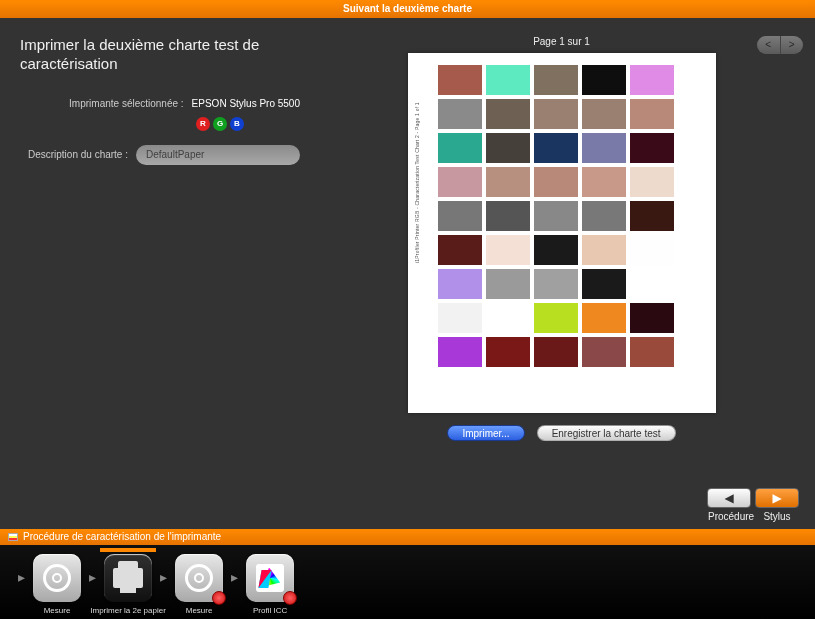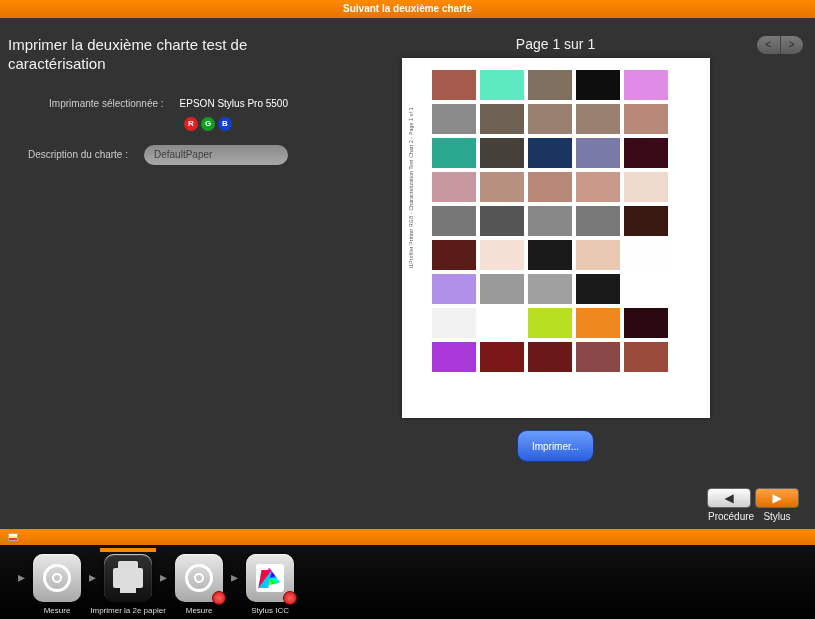--- a/index.html
+++ b/index.html
@@ -17,35 +17,35 @@
     background: linear-gradient(#ff8a00, #e67300);
     height: 18px;
     text-align: center;
     color: #fff;
     font-size: 10px;
     line-height: 18px;
     font-weight: bold;
   }
   .content {
     display: flex;
-    padding: 18px 12px 0 8px;
+    padding: 18px 12px 0 20px;
     height: 465px;
   }
   .left-panel {
     width: 300px;
     padding-right: 20px;
   }
   .page-title {
     font-size: 15px;
     font-weight: normal;
     color: #f0f0f0;
     line-height: 1.25;
     margin-bottom: 24px;
   }
-  .row { margin-bottom: 8px; display:flex; align-items:center; justify-content:flex-end; gap:16px;}
+  .row { margin-bottom: 8px; display:flex; align-items:center; justify-content:flex-end; gap:8px;}
   .row-label {
     font-size: 10px;
     color: #ccc;
     text-align: right;
   }
   .row-value {
     font-size: 10px;
     color: #fff;
   }
   .rgb-badges { display:flex; gap:3px; justify-content:center; margin-top:4px; margin-left:120px; margin-bottom:14px;}
@@ -54,34 +54,34 @@
     font-size: 8px; font-weight:bold; color:#fff; text-align:center; line-height:14px;
   }
   .badge.r{background:#e02020;}
   .badge.g{background:#10a020;}
   .badge.b{background:#1040d0;}
   .paper-input {
     background: linear-gradient(#8a8a8a,#a8a8a8);
     border: none;
     border-radius: 10px;
     height: 20px;
-    width: 144px;
+    width: 164px;
     padding: 0 10px;
     font-size: 10px;
     color: #404040;
   }
   .right-panel {
     flex: 1;
     position: relative;
     display:flex;
     flex-direction:column;
     align-items:center;
   }
   .page-counter {
-    font-size: 14px;
+    font-size: 10px;
     color: #eee;
     margin-bottom: 6px;
   }
   .page-nav-pill {
     position:absolute;
     right: 0px;
     top: 0px;
     width: 46px; height: 18px;
     background: linear-gradient(#7a7a7a,#5a5a5a);
     border-radius: 9px;
@@ -117,21 +117,21 @@
     gap: 4px 4px;
   }
   .swatch {}
   .swatch.empty{background:transparent !important;}
   .print-buttons {
     margin-top: 12px;
     display:flex;
     gap: 12px;
   }
   .btn {
-    height: 32px;
+    height: 16px;
     border-radius: 10px;
     font-size: 10px;
     padding: 0 14px;
     border: 1px solid rgba(0,0,0,0.3);
     cursor: pointer;
   }
   .btn-primary {
     background: linear-gradient(#6a9dff,#2b5fe0);
     color: #fff;
     border:1px solid #1a3a90;
@@ -335,38 +335,40 @@
           <div class="swatch" style="background: rgb(42, 10, 16);"></div>
           <div class="swatch" style="background: rgb(168, 56, 216);"></div>
           <div class="swatch" style="background: rgb(122, 24, 24);"></div>
           <div class="swatch" style="background: rgb(106, 24, 24);"></div>
           <div class="swatch" style="background: rgb(138, 72, 72);"></div>
           <div class="swatch" style="background: rgb(154, 74, 58);"></div>
         </div>
     </div>
     <div class="print-buttons">
       <button class="btn btn-primary">Imprimer...</button>
+      <button class="btn btn-default">Enregistrer la charte test</button>
     </div>
   </div>
 
 </div>
 
 <div class="nav-buttons">
   <div class="nav-btn">
     <span class="arrow">◀</span>
     <span class="nav-label">Procédure</span>
   </div>
   <div class="nav-btn next">
     <span class="arrow">▶</span>
     <span class="nav-label">Stylus</span>
   </div>
 </div>
 
 <div class="procedure-bar">
   <span class="flag"></span>
+  <span>Procédure de caractérisation de l'imprimante</span>
 </div>
 
 <div class="steps">
   <div class="step-sep">▸</div>
   <div class="step">
     <div class="step-icon">
         <div class="ic-measure"></div>
       </div>
     <div class="step-label">Mesure</div>
   </div>
@@ -386,15 +388,15 @@
     <div class="step-label">Mesure</div>
   </div>
   <div class="step-sep">▸</div>
   <div class="step">
     <div class="step-icon">
         <div class="ic-profile">
           <div class="tri"></div>
         </div>
         <div class="warn-dot"></div>
       </div>
-    <div class="step-label">Stylus ICC</div>
+    <div class="step-label">Profil ICC</div>
   </div>
 </div>
 
 </body></html>

